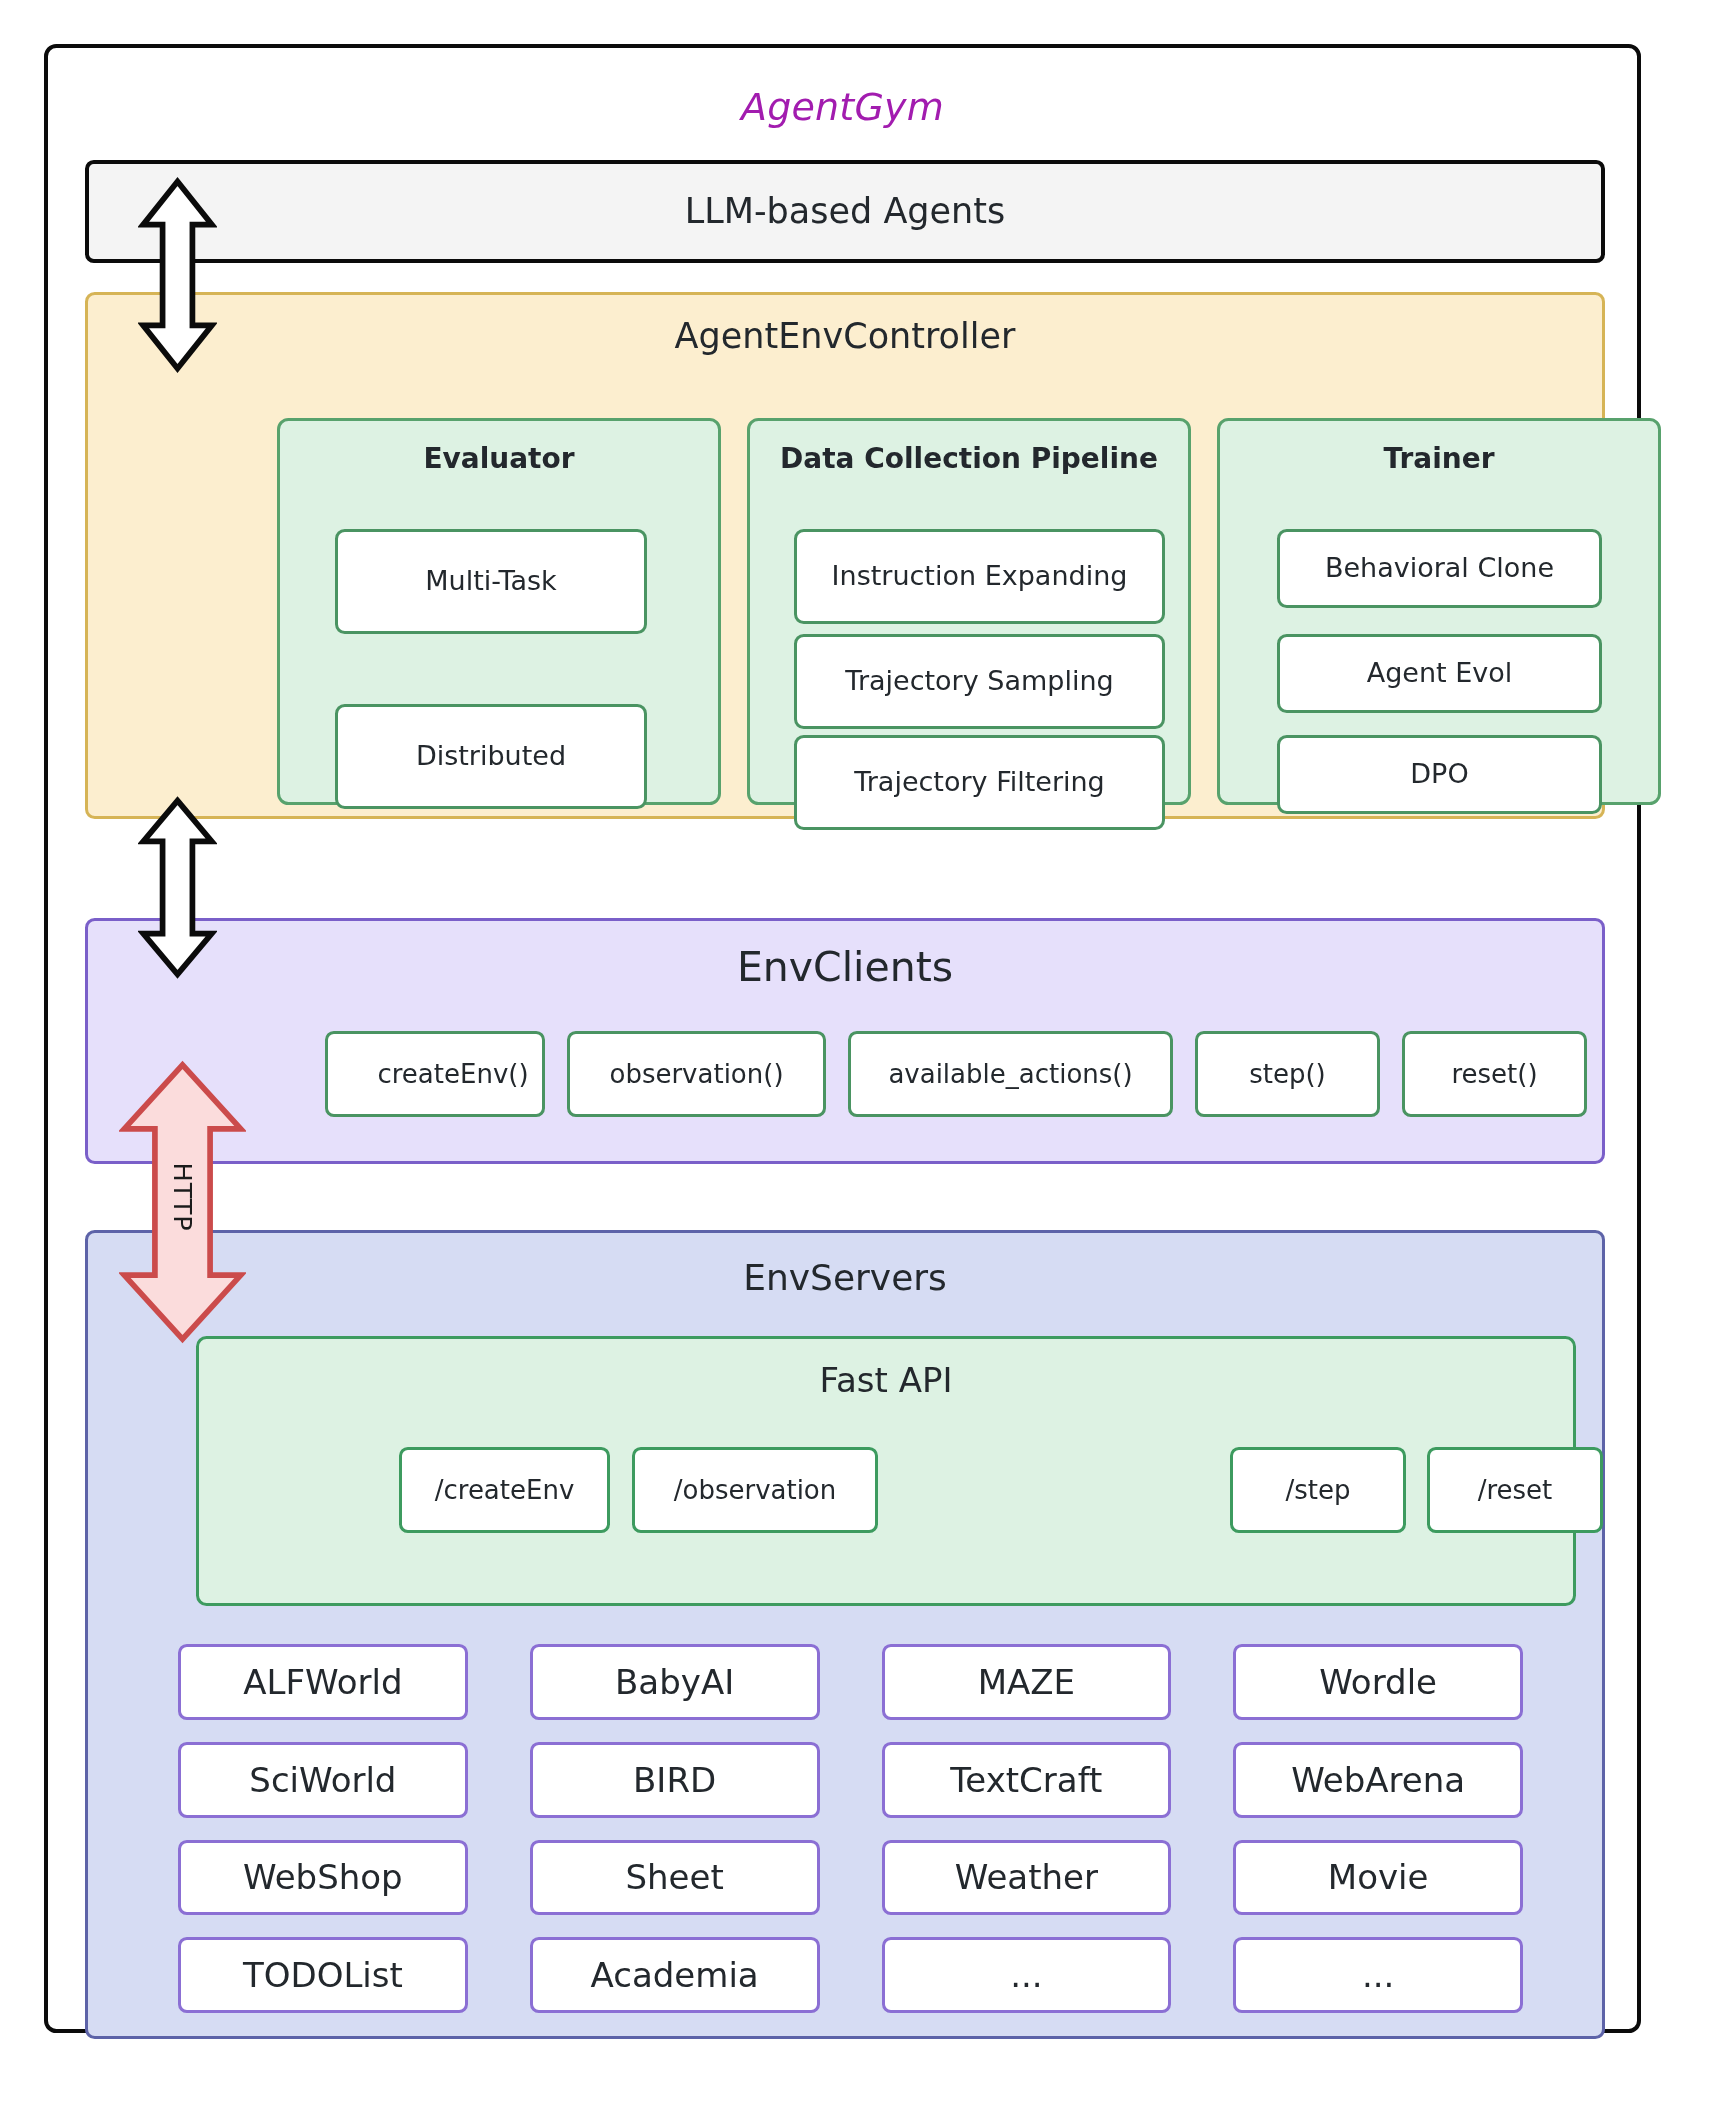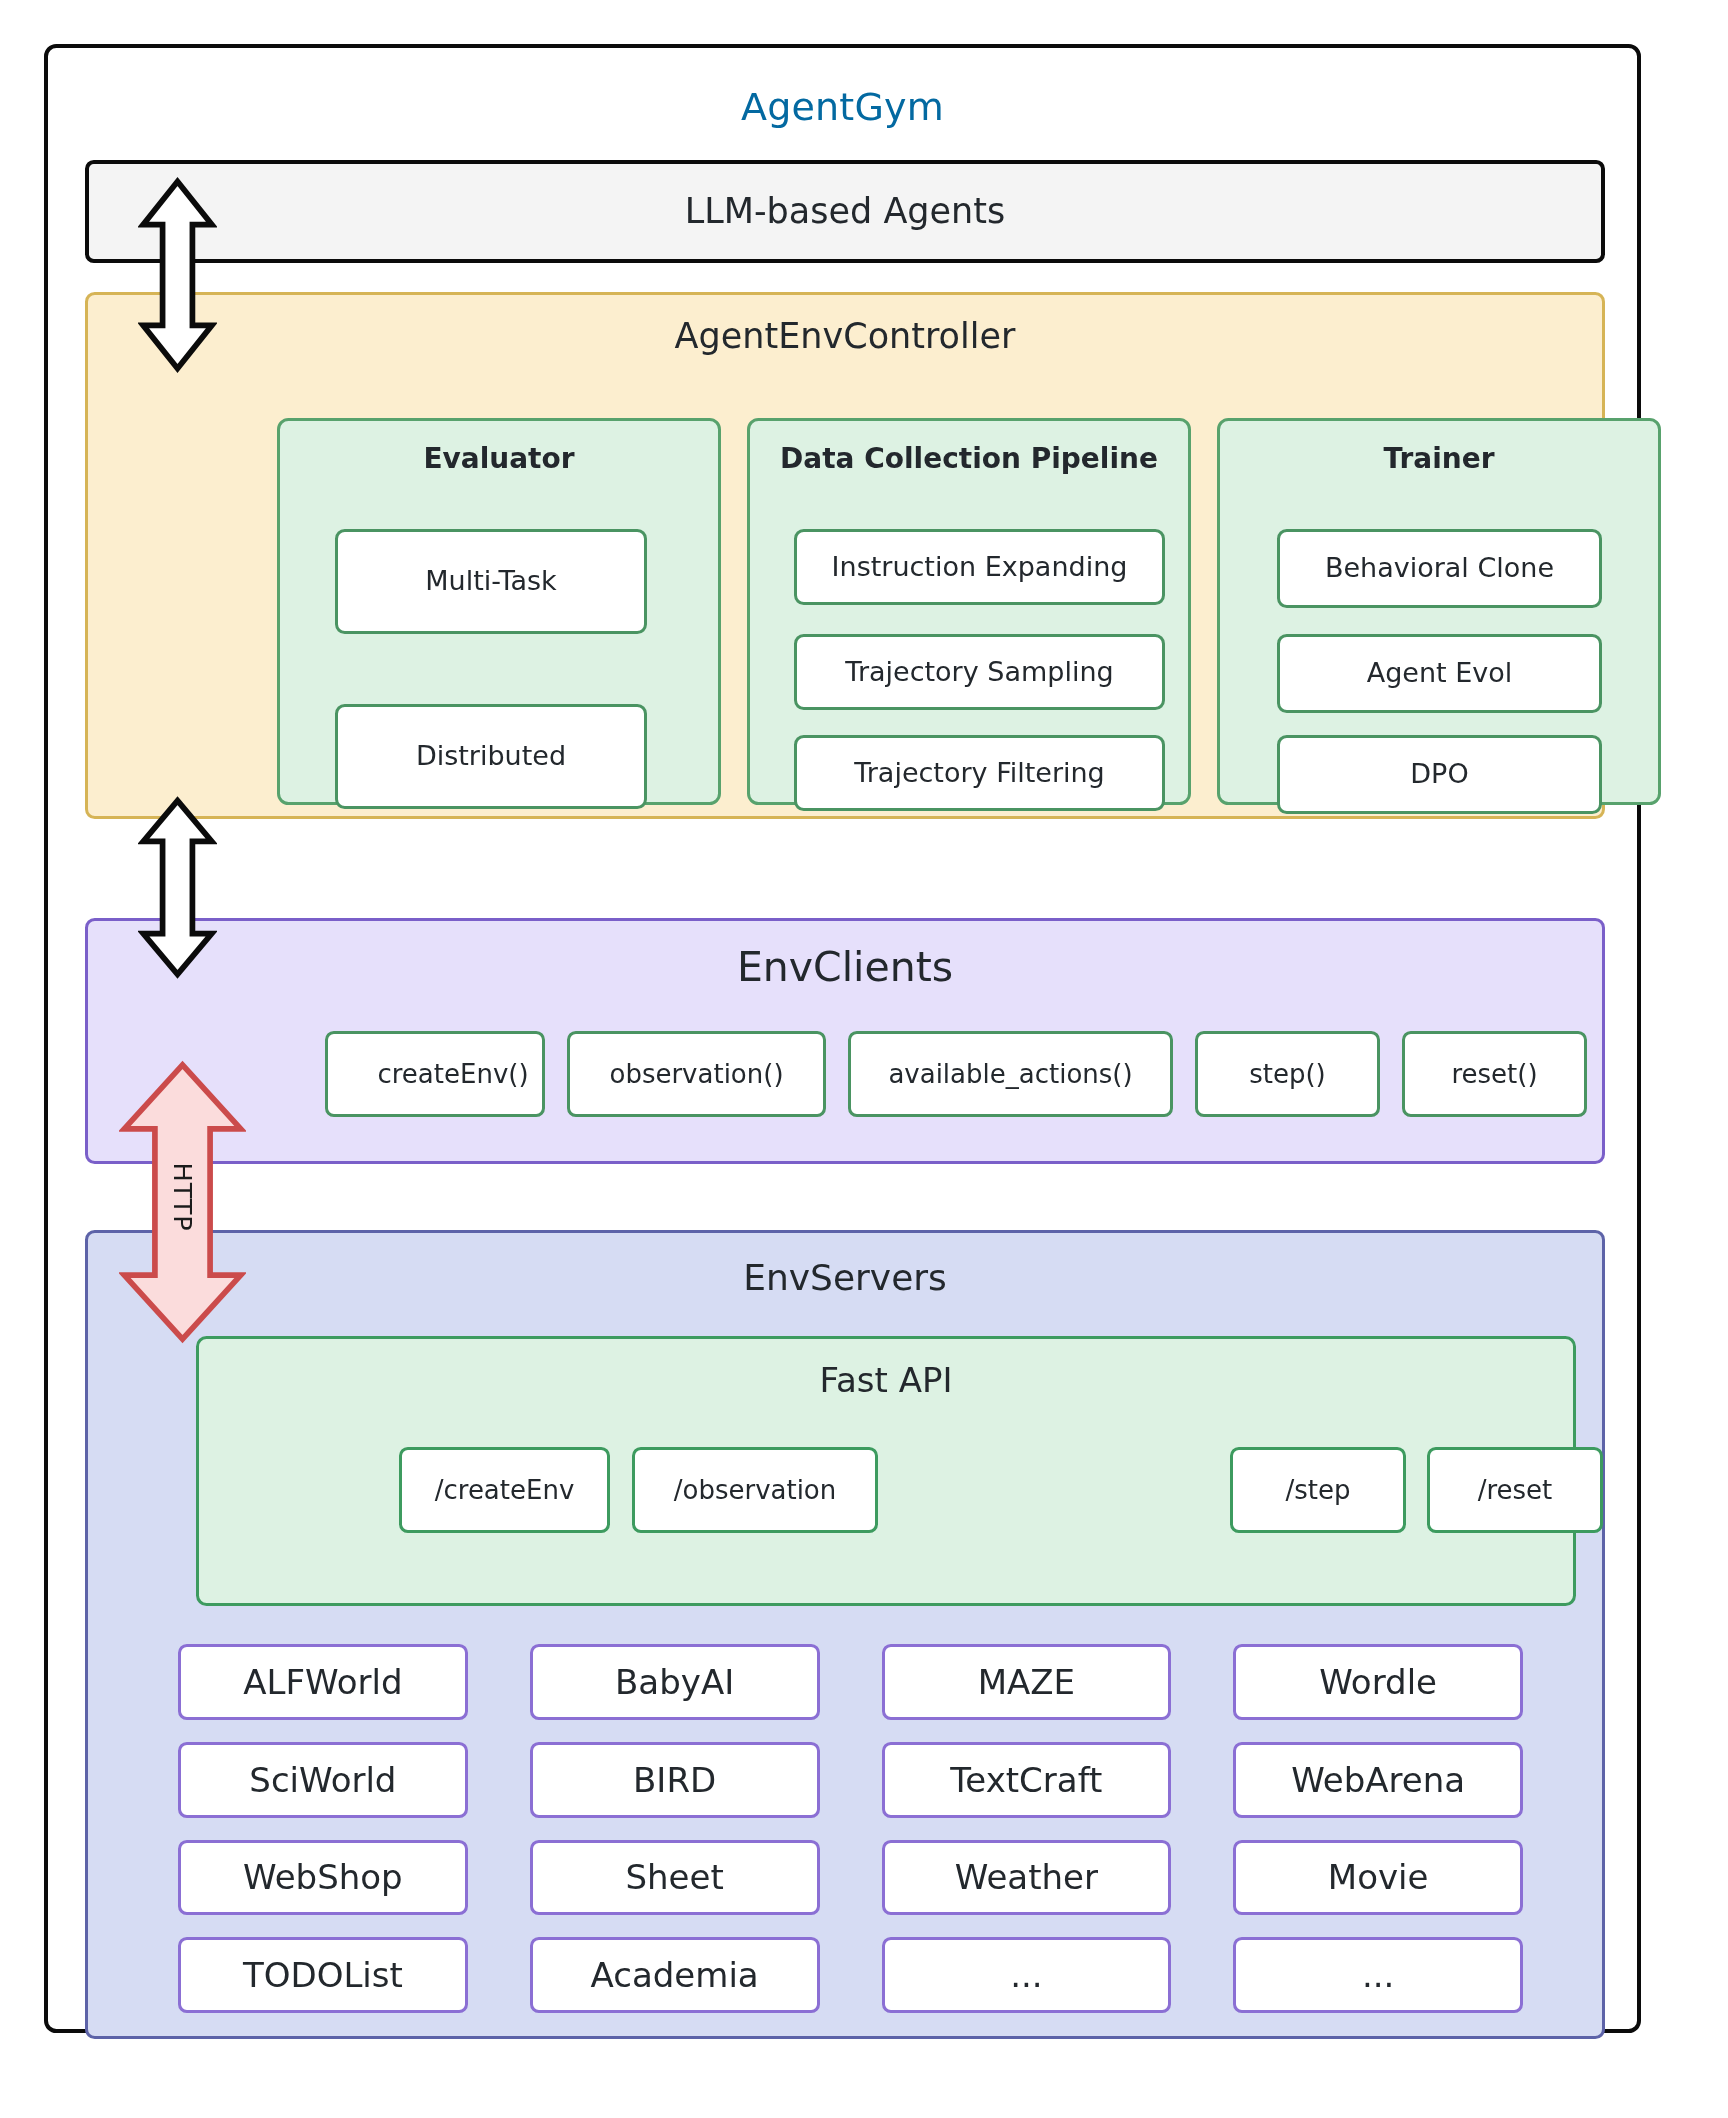--- a/index.html
+++ b/index.html
@@ -29,22 +29,23 @@
   }
 
   .app-title {
     position: absolute;
     left: 0;
     top: 40px;
     width: 100%;
     text-align: center;
     font-size: 38px;
     line-height: 1;
-    color: #0369a1;
+    color: #a21caf;
     letter-spacing: 0.2px;
+    font-style: italic;
   }
 
   
   .panel {
     position: absolute;
     box-sizing: border-box;
     border-radius: 9.7px;
   }
   .panel-title {
     position: absolute;
@@ -125,21 +126,21 @@
     color: #23282d;
     padding: 0 8px;
   }
 
   
   .eval-chip { left: 55px; width: 312px; height: 105px; }
   .eval-chip-0 { top: 108px; }
   .eval-chip-1 { top: 283px; }
 
   
-  .stack-chip { left: 44px; width: 371px; height: 76px; }
+  .stack-chip { left: 44px; width: 371px; height: 95px; }
   .stack-chip-0 { top: 108px; }
   .stack-chip-1 { top: 213px; }
   .stack-chip-2 { top: 314px; }
 
   .tr-chip { left: 57px; width: 325px; height: 79px; }
 
   
   .clients-panel {
     left: 37px;
     top: 870px;

